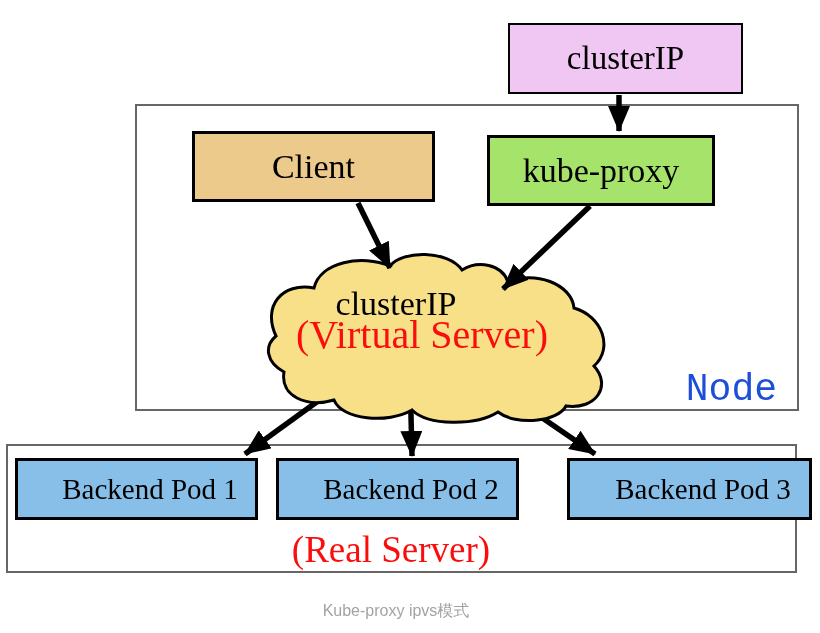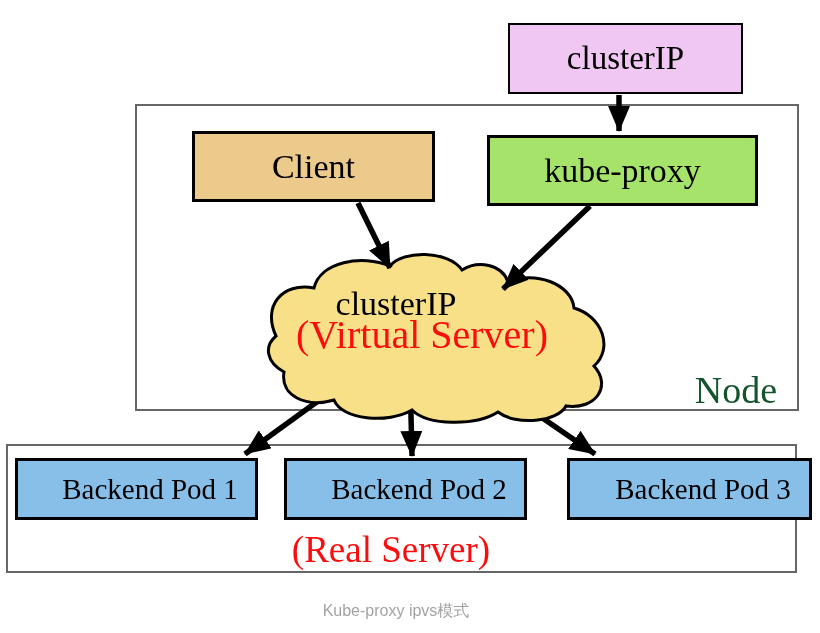--- a/index.html
+++ b/index.html
@@ -6,34 +6,34 @@
   .stage{
     position:relative;width:820px;height:633px;background:#fff;overflow:hidden;
     font-family:"Liberation Serif","DejaVu Serif",serif;
   }
   .layer-svg{position:absolute;left:0;top:0;z-index:3;pointer-events:none;}
   .container-box{
     position:absolute;background:#ffffff;border:2px solid var(--container-border,#666);
     box-sizing:border-box;z-index:1;
   }
   .node-label{
-    position:absolute;right:20px;bottom:0px;font-size:38px;color:#14532d;
-    line-height:1.0;z-index:2;
+    position:absolute;right:20px;bottom:0px;font-size:38px;color:#1d4ed8;
+    line-height:1.0;z-index:2;font-family:Liberation Mono, monospace;
   }
   .nbox{
     position:absolute;box-sizing:border-box;border:3px solid var(--box-border,#000);
     display:flex;align-items:center;justify-content:center;z-index:4;
     font-size:34px;color:#000;
   }
   .apiserver{left:508px;top:23px;width:235px;height:71px;background:var(--apiserver-fill,#f0c7f2);border-width:2px;font-size:33px;}
   .client{left:192px;top:131px;width:243px;height:71px;background:var(--client-fill,#ecca8c);}
-  .kubeproxy{left:487px;top:135px;width:271px;height:71px;background:var(--kube-proxy-fill,#a6e36b);}
+  .kubeproxy{left:487px;top:135px;width:228px;height:71px;background:var(--kube-proxy-fill,#a6e36b);}
   .pod{top:458px;width:243px;height:62px;background:var(--pod-fill,#87bfe9);font-size:29px;padding-left:27px;}
   .pod1{left:15px;}
-  .pod2{left:284px;font-family:Liberation Serif, serif;}
+  .pod2{left:276px;font-family:Liberation Serif, serif;}
   .pod3{left:547px;width:245px;margin-left:20px;}
   .cloud-shape{fill:var(--cloud-fill,#f8e089);stroke:var(--box-border,#000);stroke-width:3;}
   .arrow{stroke:var(--arrow,#000);stroke-width:5.5;fill:none;}
   .cloud-text{
     position:absolute;text-align:center;z-index:4;line-height:1.05;
   }
   .cluster-ip{left:296px;top:286px;width:200px;font-size:34px;color:#000;}
   .virtual-server{left:272px;top:314px;width:300px;font-size:40px;color:var(--red-text,#fb0d0d);}
   .real-server{
     position:absolute;left:241px;top:528px;width:300px;text-align:center;

